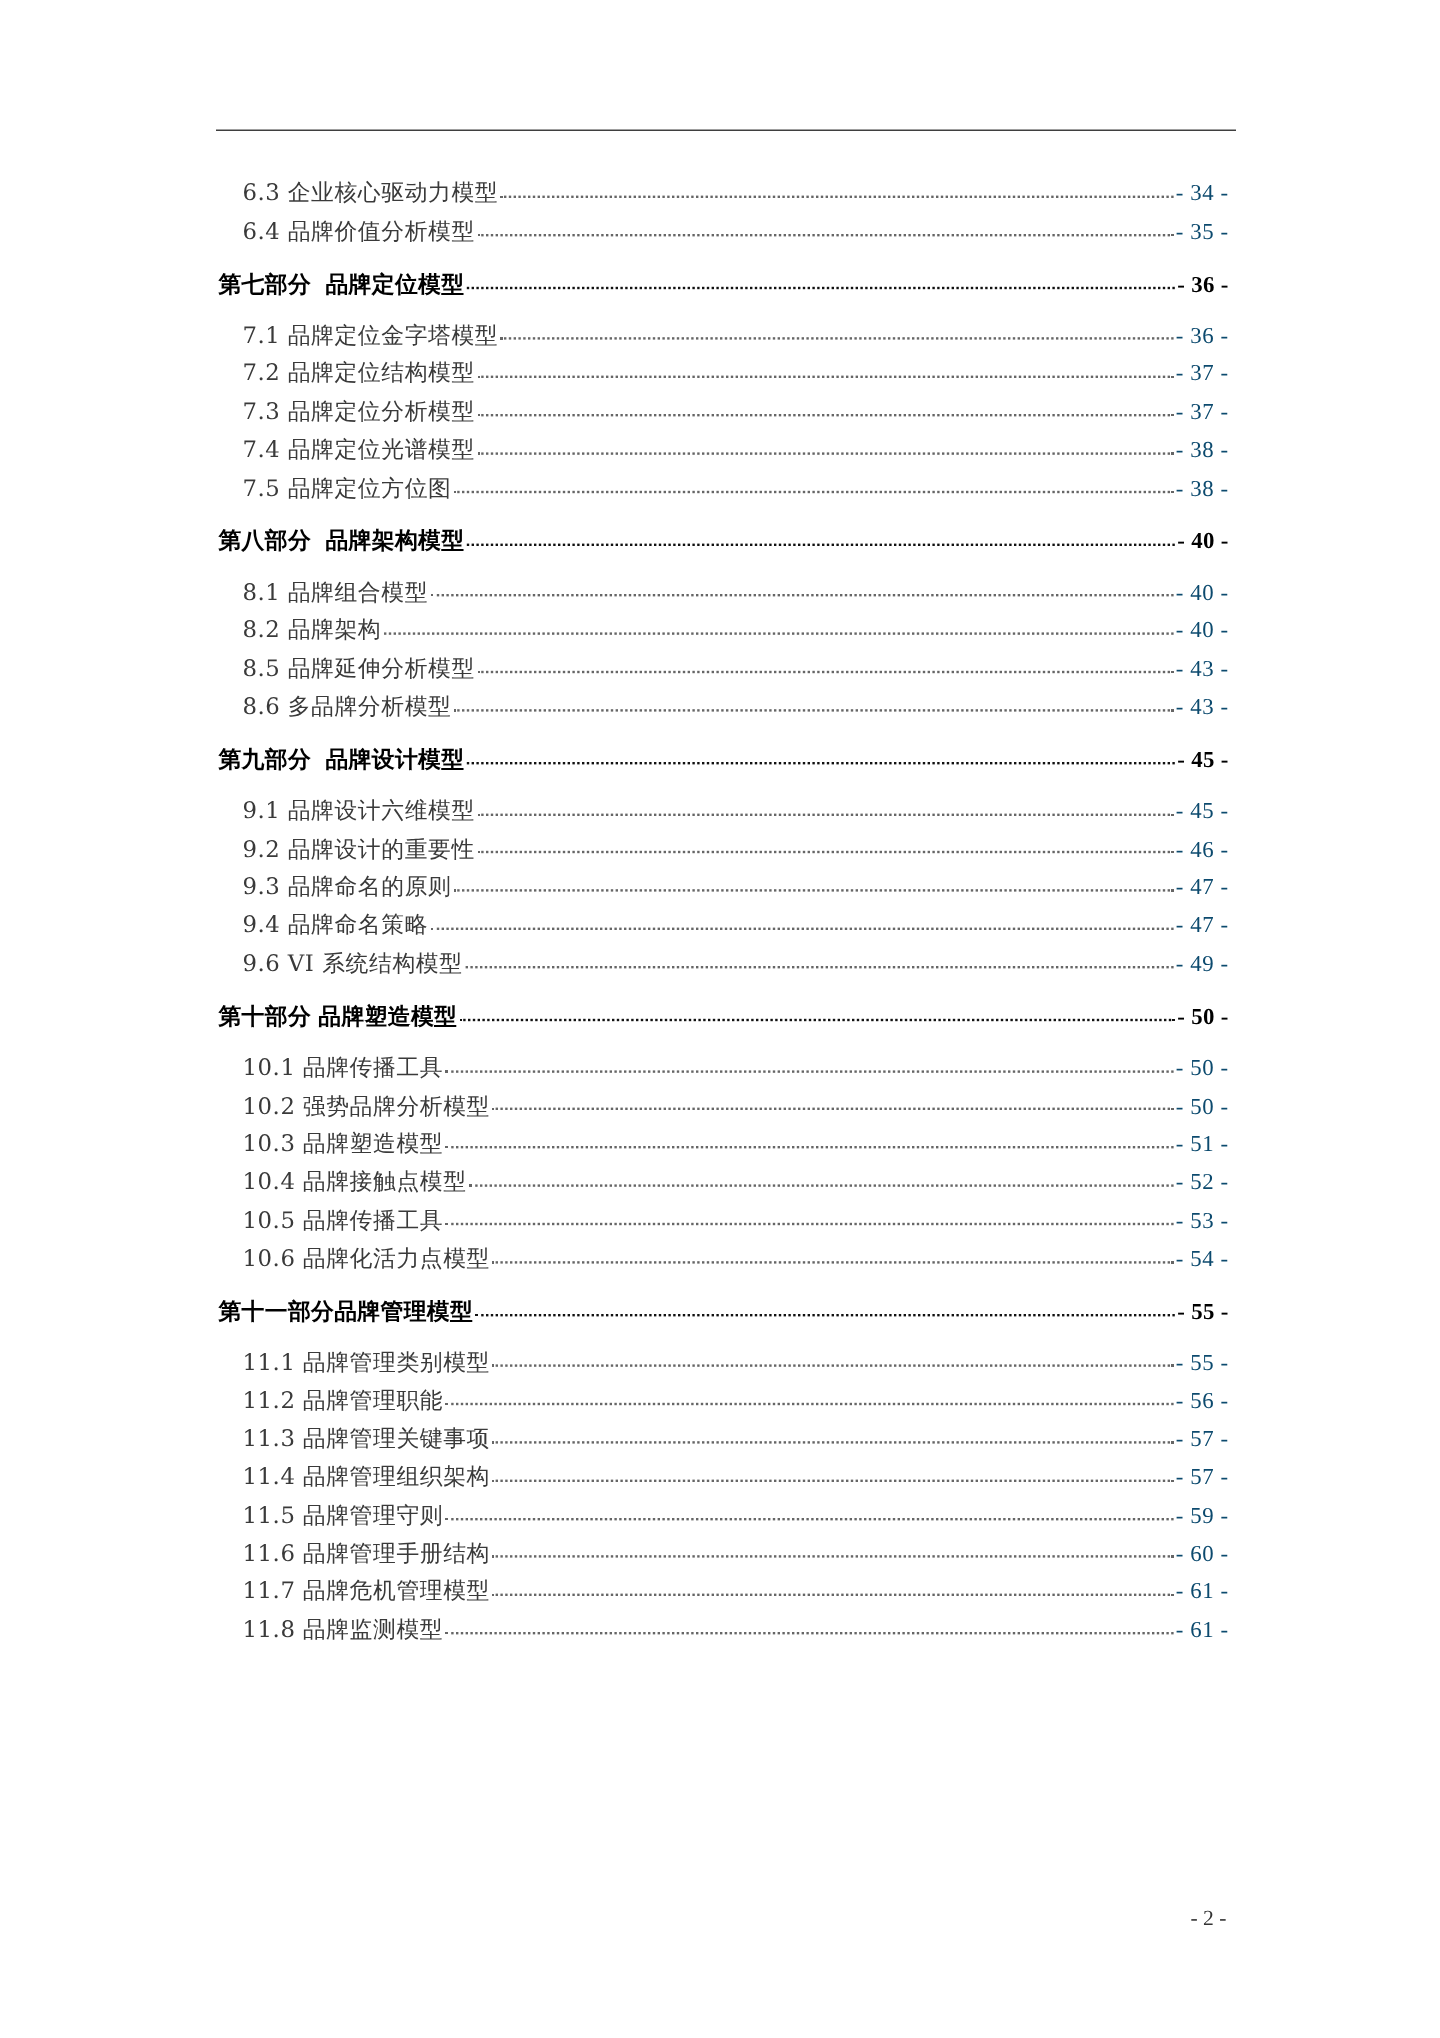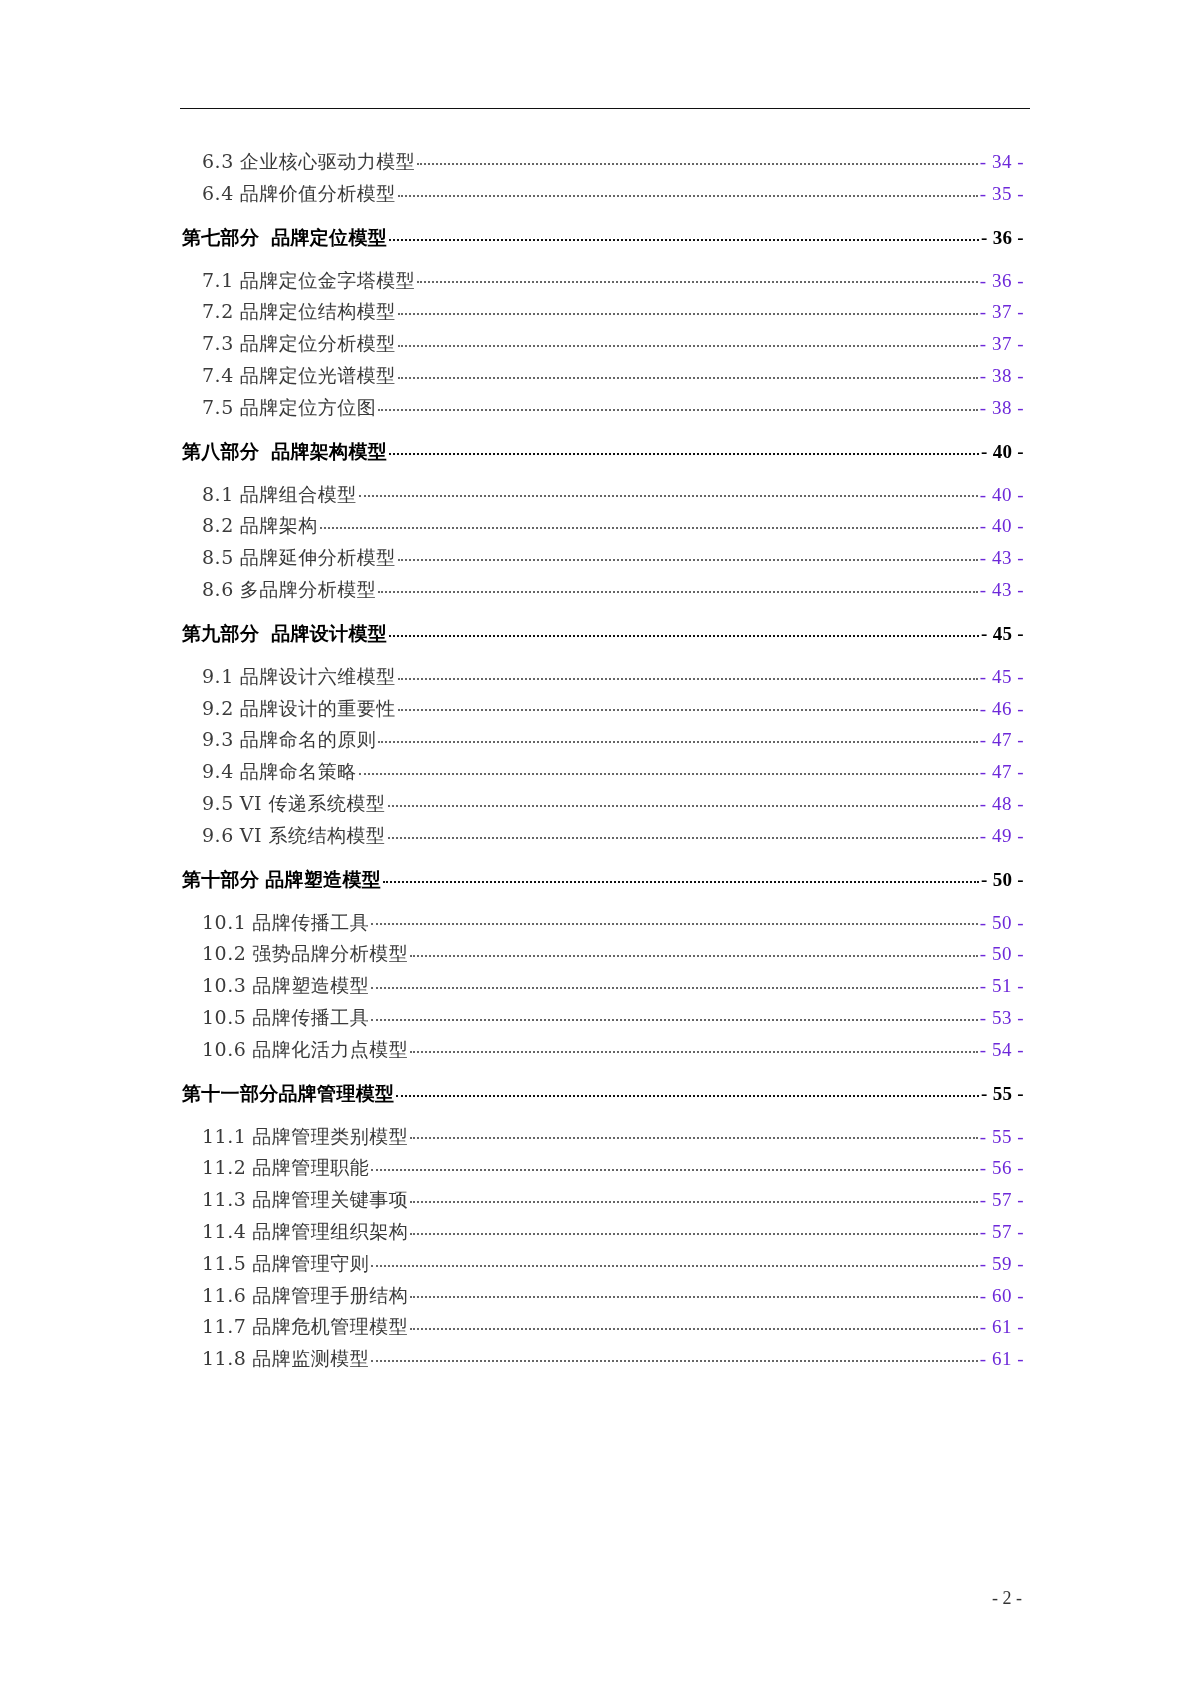--- a/index.html
+++ b/index.html
@@ -11,21 +11,21 @@
   .row { display: flex; align-items: baseline; height: 31.8px; line-height: 31.8px;
          white-space: nowrap; }
   .row.sub { padding-left: 20px; font-size: 19px; color: #3a3a3a; letter-spacing: 0.5px; align-items: center; }
   .row.sec { font-size: 19px; font-weight: bold; color: #000; height: 33px; line-height: 33px;
              margin-top: 11px; margin-bottom: 11px; letter-spacing: 0.3px; }
   .row .num { margin-right: 6px; }
   .row .label { flex: 0 0 auto; }
   .row .leader { flex: 1 1 auto; overflow: hidden; margin: 0 2px; position: relative; top: -4px;
                  border-bottom: 2px dotted #666; height: 1px; align-self: flex-end; margin-bottom: 9px; }
   .row.sec .leader { border-bottom: 2.5px dotted #111; }
-  .row .page { flex: 0 0 auto; font-family: "Liberation Serif", serif; font-size: 19px; color: #6d28d9; }
+  .row .page { flex: 0 0 auto; font-family: "Liberation Serif", serif; font-size: 19px; color: #0c4a6e; }
   .row.sec .page { font-weight: bold; color: #000; }
   .footer-page { position: absolute; right: 178px; top: 1588px; font-family: "Liberation Serif", serif;
                  font-size: 18px; color: #333; }
 </style>
 </head>
 <body>
 
 <div class="header-rule"></div>
 
 <div class="toc" id="toc">
@@ -131,26 +131,20 @@
     <span class="leader"></span>
     <span class="page">- 47 -</span>
   </div>
     <div class="row sub">
     <span class="num">9.4</span>
     <span class="label">品牌命名策略</span>
     <span class="leader"></span>
     <span class="page">- 47 -</span>
   </div>
     <div class="row sub">
-    <span class="num">9.5</span>
-    <span class="label">VI 传递系统模型</span>
-    <span class="leader"></span>
-    <span class="page">- 48 -</span>
-  </div>
-    <div class="row sub">
     <span class="num">9.6</span>
     <span class="label">VI 系统结构模型</span>
     <span class="leader"></span>
     <span class="page">- 49 -</span>
   </div>
     <div class="row sec">
     <span class="num" style="">第十部分</span>
     <span class="label">品牌塑造模型</span>
     <span class="leader"></span>
     <span class="page">- 50 -</span>
@@ -167,20 +161,26 @@
     <span class="leader"></span>
     <span class="page">- 50 -</span>
   </div>
     <div class="row sub">
     <span class="num">10.3</span>
     <span class="label">品牌塑造模型</span>
     <span class="leader"></span>
     <span class="page">- 51 -</span>
   </div>
     <div class="row sub">
+    <span class="num">10.4</span>
+    <span class="label">品牌接触点模型</span>
+    <span class="leader"></span>
+    <span class="page">- 52 -</span>
+  </div>
+    <div class="row sub">
     <span class="num">10.5</span>
     <span class="label">品牌传播工具</span>
     <span class="leader"></span>
     <span class="page">- 53 -</span>
   </div>
     <div class="row sub">
     <span class="num">10.6</span>
     <span class="label">品牌化活力点模型</span>
     <span class="leader"></span>
     <span class="page">- 54 -</span>

